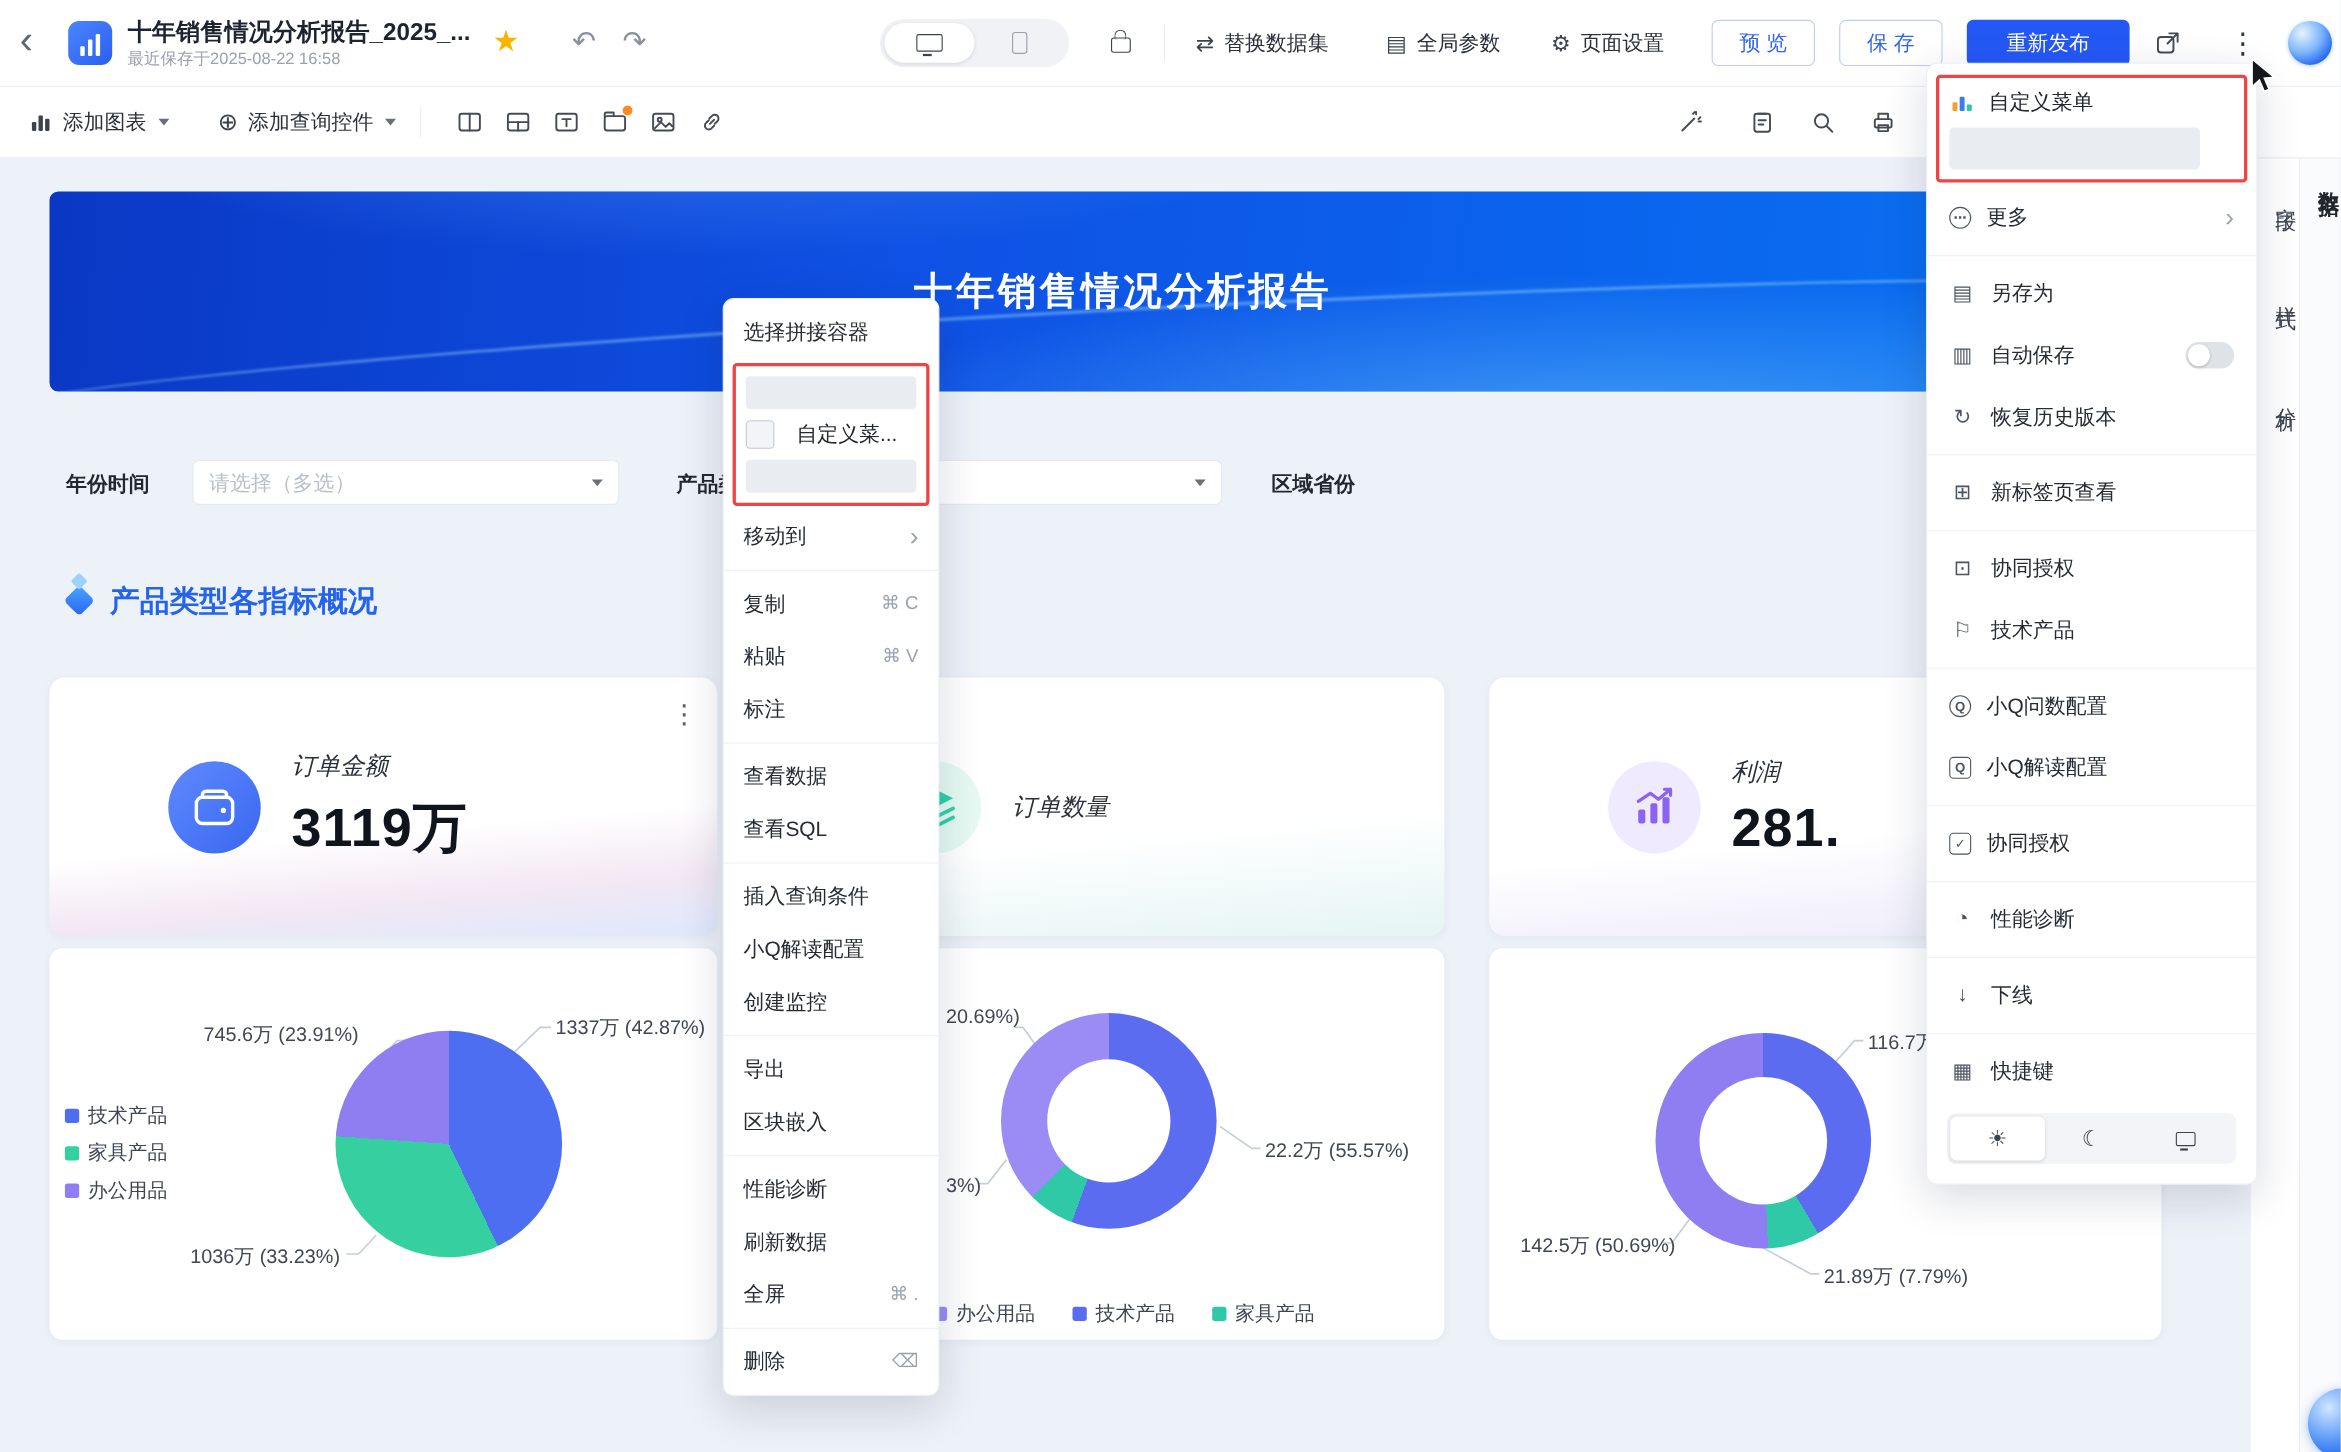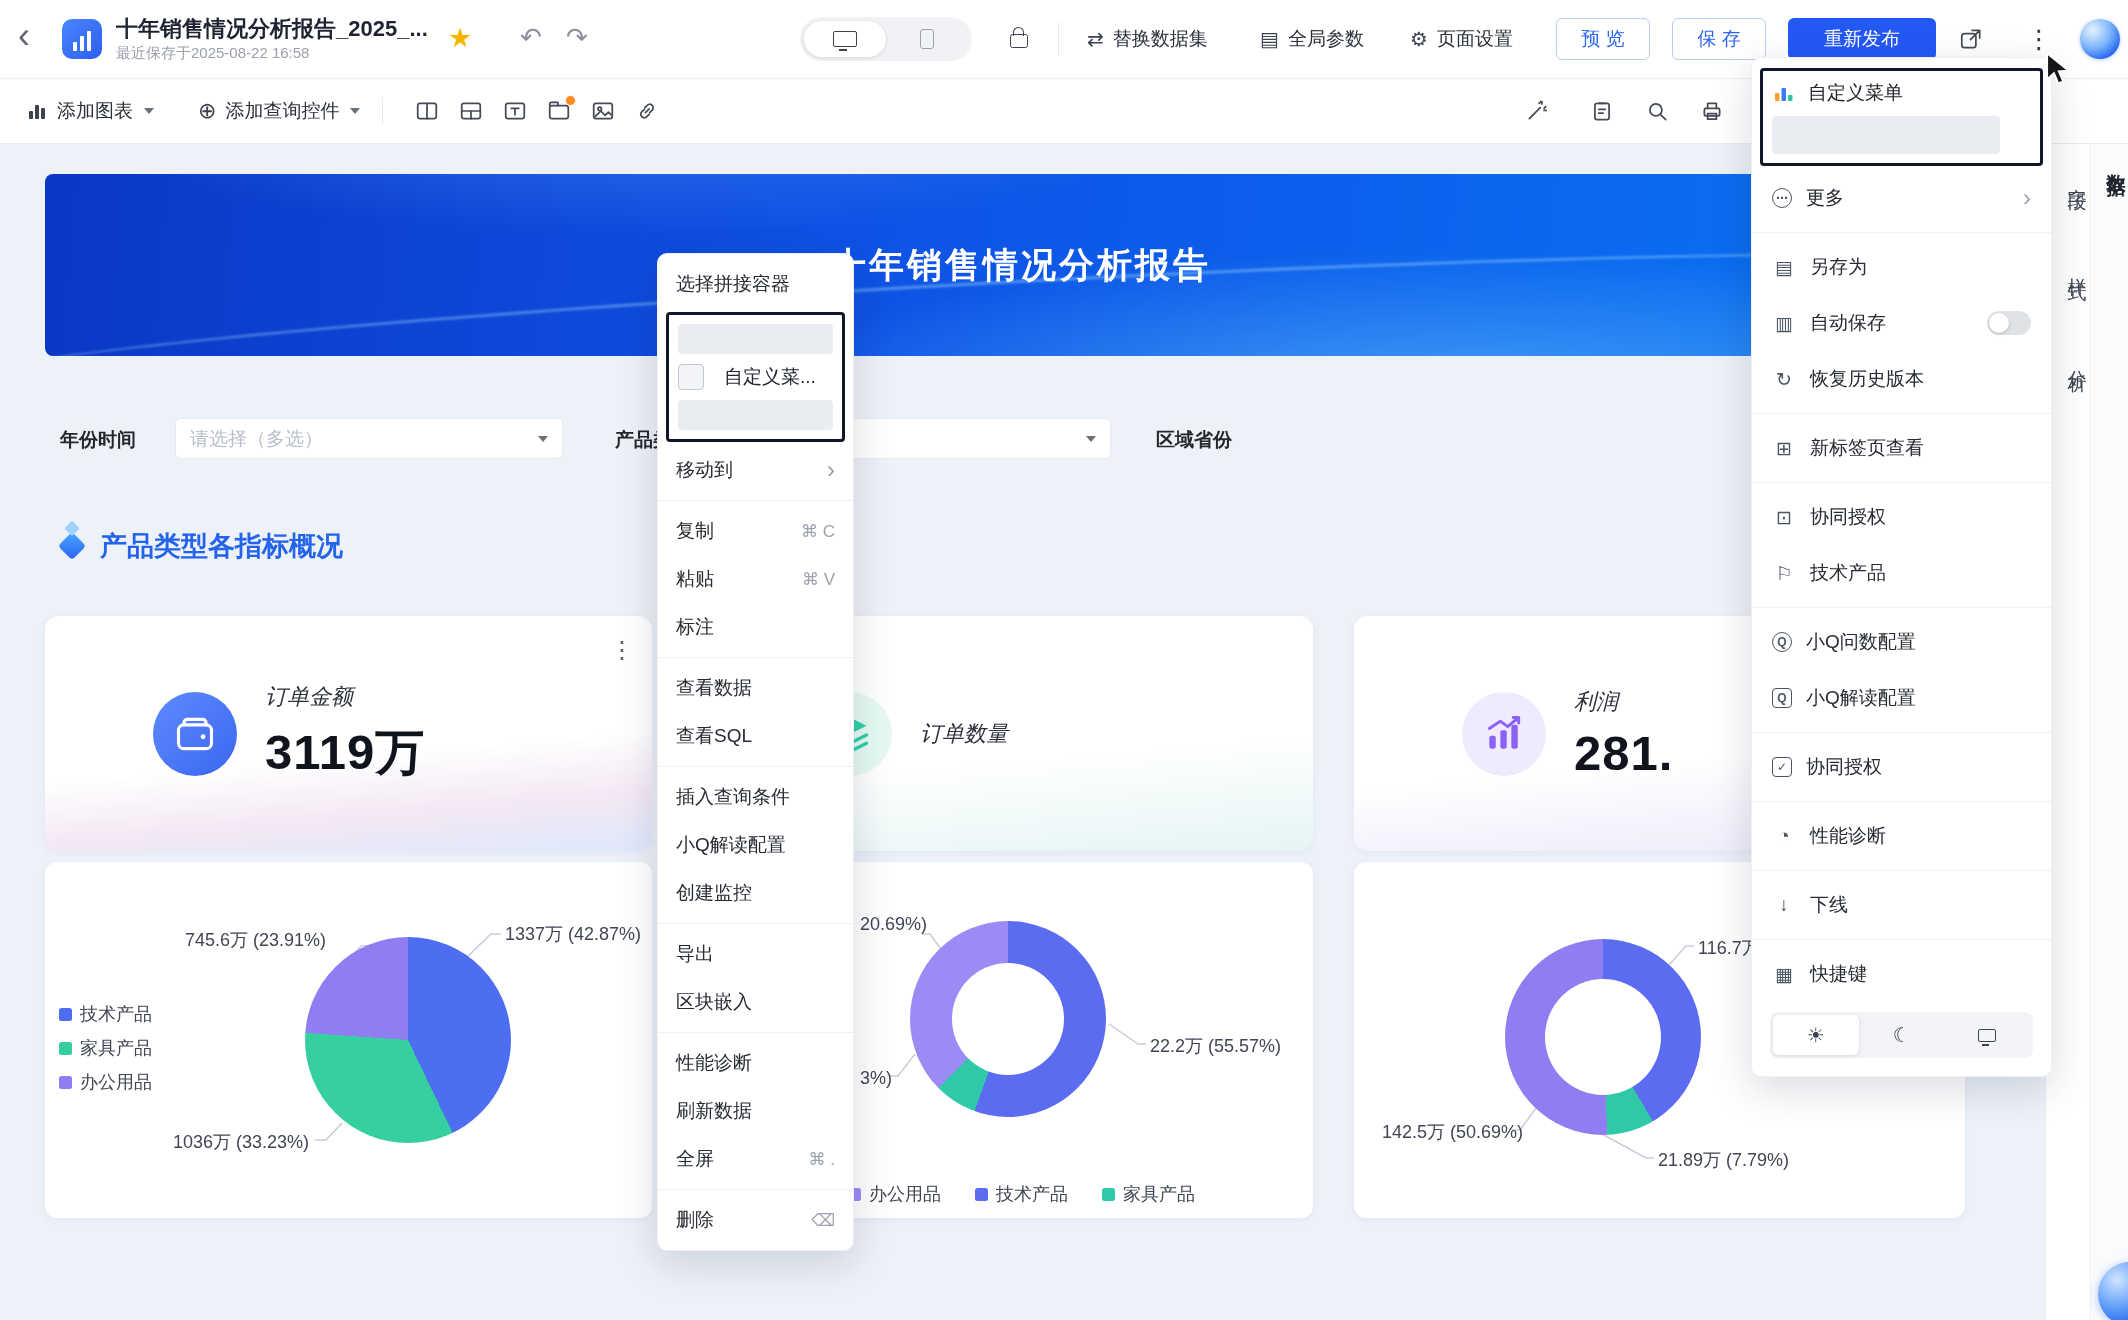--- a/index.html
+++ b/index.html
@@ -88,21 +88,21 @@
   .leadsvg{position:absolute;inset:0;pointer-events:none;}
   .leadsvg polyline{fill:none;stroke:#c6cdda;stroke-width:1.5;}
   
   .menu{position:absolute;background:#fff;border:1px solid #eef0f4;border-radius:10px;
     box-shadow:0 12px 40px rgba(20,30,60,.16);z-index:50;padding:6px 0;box-sizing:border-box;}
   .mi{height:48px;display:flex;align-items:center;padding:0 18px;font-size:19px;color:#262b34;cursor:pointer;}
   .mi2{height:56px;display:flex;align-items:center;padding:0 20px;gap:14px;font-size:19px;color:#262b34;cursor:pointer;}
   .sc{margin-left:auto;color:#9aa2ae;font-size:17px;}
   .chev{margin-left:auto;color:#9aa2ae;font-size:24px;line-height:1;}
   .mdiv{height:1px;background:#eef0f3;margin:6px 0;}
-  .redbox{border:3px solid #0f172a;border-radius:4px;margin:4px 8px;padding:9px;display:flex;flex-direction:column;gap:10px;text-align:right;}
+  .redbox{border:3px solid #ef4444;border-radius:4px;margin:4px 8px;padding:9px;display:flex;flex-direction:column;gap:10px;text-align:right;}
   .phbar{height:30px;background:#e9edf2;border-radius:4px;}
   .ph-ic{width:24px;height:24px;border:1.6px solid #c2c8d2;border-radius:4px;background:#f2f4f7;flex:0 0 auto;}
   .gi2{width:24px;display:flex;justify-content:center;font-size:19px;color:#4b5563;flex:0 0 auto;}
   .qb{width:20px;height:20px;border:1.6px solid #4b5563;border-radius:50%;font-size:12px;font-weight:bold;
     display:flex;align-items:center;justify-content:center;box-sizing:border-box;color:#4b5563;}
   .qbs{border-radius:4px;}
   .toggle{width:44px;height:24px;border-radius:12px;background:#dfe3e8;position:relative;margin-left:auto;cursor:pointer;}
   .toggle::after{content:"";position:absolute;left:2px;top:2px;width:20px;height:20px;border-radius:50%;background:#fff;box-shadow:0 1px 3px rgba(0,0,0,.2);}
   .theme{margin:10px 18px 12px;height:46px;background:#f2f4f7;border-radius:8px;display:flex;align-items:center;padding:3px;box-sizing:border-box;}
   .tseg{flex:1;height:40px;display:flex;align-items:center;justify-content:center;border-radius:6px;font-size:20px;color:#3f4550;cursor:pointer;}
@@ -397,21 +397,21 @@
     </svg>
     <div class="pie" style="left:151px;top:77px;width:196px;height:196px;
       background:conic-gradient(#5b6cf0 0 41.5%, #2fc9a7 41.5% 49.3%, #8f7df2 49.3% 100%)">
       <div class="hole" style="left:40px;top:40px;width:116px;height:116px"></div>
     </div>
     <span class="callout" style="left:344px;top:74px">116.7万</span>
     <span class="callout" style="left:28px;top:258px">142.5万 (50.69%)</span>
     <span class="callout" style="left:304px;top:286px">21.89万 (7.79%)</span>
   </div>
 
-  <div class="menu" style="left:657px;top:253px;width:197px">
+  <div class="menu" style="left:657px;top:271px;width:197px">
     <div class="mi">选择拼接容器</div>
     <div class="redbox">
       <div class="phbar"></div>
       <div style="display:flex;align-items:center;gap:20px">
         <span class="ph-ic"></span>
         <span style="font-size:19px;white-space:nowrap;overflow:hidden">自定义菜...</span>
       </div>
       <div class="phbar"></div>
     </div>
     <div class="mi">

